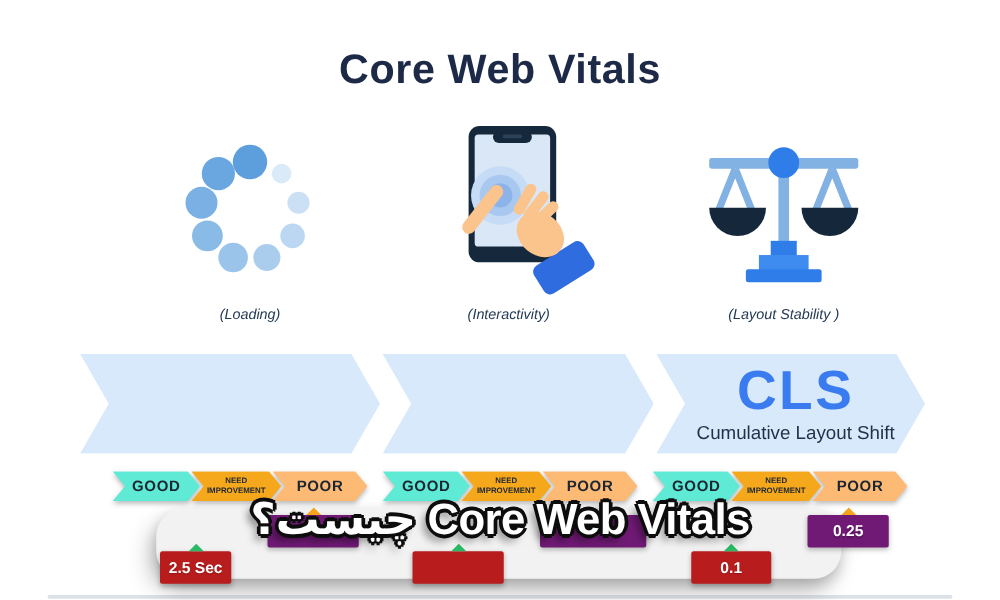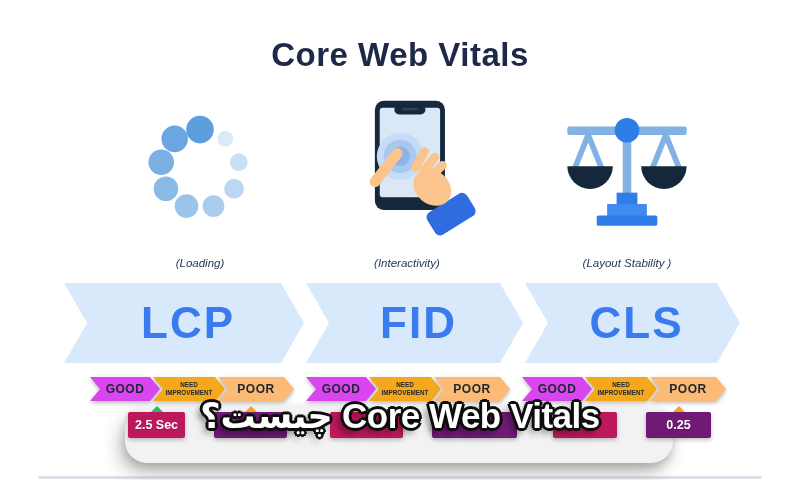--- a/index.html
+++ b/index.html
@@ -10,56 +10,56 @@
   }
   
   .main-title{
     position:absolute;top:36px;left:0;right:0;text-align:center;
     font-size:33px;font-weight:bold;color:#1c2947;letter-spacing:.5px;
   }
   
   .metric-top{position:absolute;top:94px;width:170px;display:flex;flex-direction:column;align-items:center;}
   .col1{left:115px;}.col2{left:322px;}.col3{left:542px;}
   .icon-wrap{height:150px;display:flex;align-items:center;justify-content:center;}
-  .aspect-label{margin-top:13px;font-style:italic;font-size:11.5px;color:#233a55;}
+  .aspect-label{margin-top:2px;font-style:italic;font-size:11.5px;color:#233a55;}
   
   .bigchev{
     position:absolute;top:283px;height:80px;background:#d8e9fc;
     clip-path:polygon(0 0,calc(100% - 23px) 0,100% 50%,calc(100% - 23px) 100%,0 100%,23px 50%);
     display:flex;flex-direction:column;align-items:center;justify-content:center;padding-left:8px;box-sizing:border-box;
   }
   .big-lcp{left:64px;width:240px;}
   .big-fid{left:306px;width:217px;}
   .big-cls{left:525px;width:215px;justify-content:center;}
   .chev-abbr{font-size:44px;font-weight:bold;color:#3a7cf0;letter-spacing:2px;line-height:1;}
   .chev-name{font-size:15px;color:#1e3148;margin-top:3px;}
   
   .scalegroup{position:absolute;top:377px;height:24px;width:204px;filter:drop-shadow(0 2px 2px rgba(0,0,0,.28));}
   .sg1{left:90px;}.sg2{left:306px;}.sg3{left:522px;}
   .seg{
     position:absolute;top:0;height:24px;
     clip-path:polygon(0 0,calc(100% - 10px) 0,100% 50%,calc(100% - 10px) 100%,0 100%,10px 50%);
     display:flex;align-items:center;justify-content:center;
     font-weight:bold;color:#1c2531;box-sizing:border-box;
   }
-  .seg-good{left:0;width:70px;background:#d946ef;font-size:12px;letter-spacing:.5px;}
+  .seg-good{left:0;width:70px;background:#5eead4;font-size:12px;letter-spacing:.5px;}
   .seg-need{left:63px;width:72px;background:#f6a81c;font-size:6.3px;line-height:1.25;text-align:center;padding:0 9px;}
   .seg-poor{left:128px;width:76px;background:#fdba74;font-size:12px;letter-spacing:.5px;}
   
   .chip{
     position:absolute;top:412px;height:26px;z-index:6;
     display:flex;align-items:center;justify-content:center;
     color:#fff;font-weight:bold;font-size:12.5px;border-radius:2px;
     box-shadow:0 2px 4px rgba(0,0,0,.25);text-shadow:0 1px 1px rgba(0,0,0,.25);
   }
   .chip::before{
     content:"";position:absolute;top:-6px;left:50%;margin-left:-6px;
     border-left:6px solid transparent;border-right:6px solid transparent;border-bottom:6px solid #000;
   }
-  .chip-good{background:#be185d;}.chip-good::before{border-bottom-color:#2ab964;}
+  .chip-good{background:#b91c1c;margin-top:29px;}.chip-good::before{border-bottom-color:#2ab964;}
   .chip-need{background:#701a75;margin-left:27px;}.chip-need::before{border-bottom-color:#f6a41c;}
   .chip-a1{left:128px;width:57px;}
   .chip-a2{left:187px;width:73px;}
   .chip-b1{left:330px;width:73px;}
   .chip-b2{left:405px;width:85px;}
   .chip-c1{left:553px;width:64px;}
   .chip-c2{left:619px;width:65px;}
   
   .overlay-card{
     position:absolute;left:125px;top:407px;width:548px;height:56px;z-index:5;
@@ -138,27 +138,26 @@
       <circle cx="75" cy="34" r="13" fill="#2e7de8"></circle>
       <rect x="64" y="100" width="22" height="14" fill="#2e7de8"></rect>
       <rect x="54" y="112" width="42" height="14" fill="#3f8cf0"></rect>
       <rect x="43" y="124" width="64" height="11" rx="2" fill="#2e7de8"></rect>
     </svg>
   </div>
   <div class="aspect-label">(Layout Stability )</div>
 </div>
 
 <div class="bigchev big-lcp">
-  <div class="chev-abbr">LCP</div>
 </div>
 <div class="bigchev big-fid">
-  <div class="chev-abbr">FID</div>
 </div>
 <div class="bigchev big-cls">
   <div class="chev-abbr">CLS</div>
+  <div class="chev-name">Cumulative Layout Shift</div>
 </div>
 
 <div class="scalegroup sg1">
   <div class="seg seg-good">GOOD</div>
   <div class="seg seg-need">NEED IMPROVEMENT</div>
   <div class="seg seg-poor">POOR</div>
 </div>
 <div class="scalegroup sg2">
   <div class="seg seg-good">GOOD</div>
   <div class="seg seg-need">NEED IMPROVEMENT</div>

